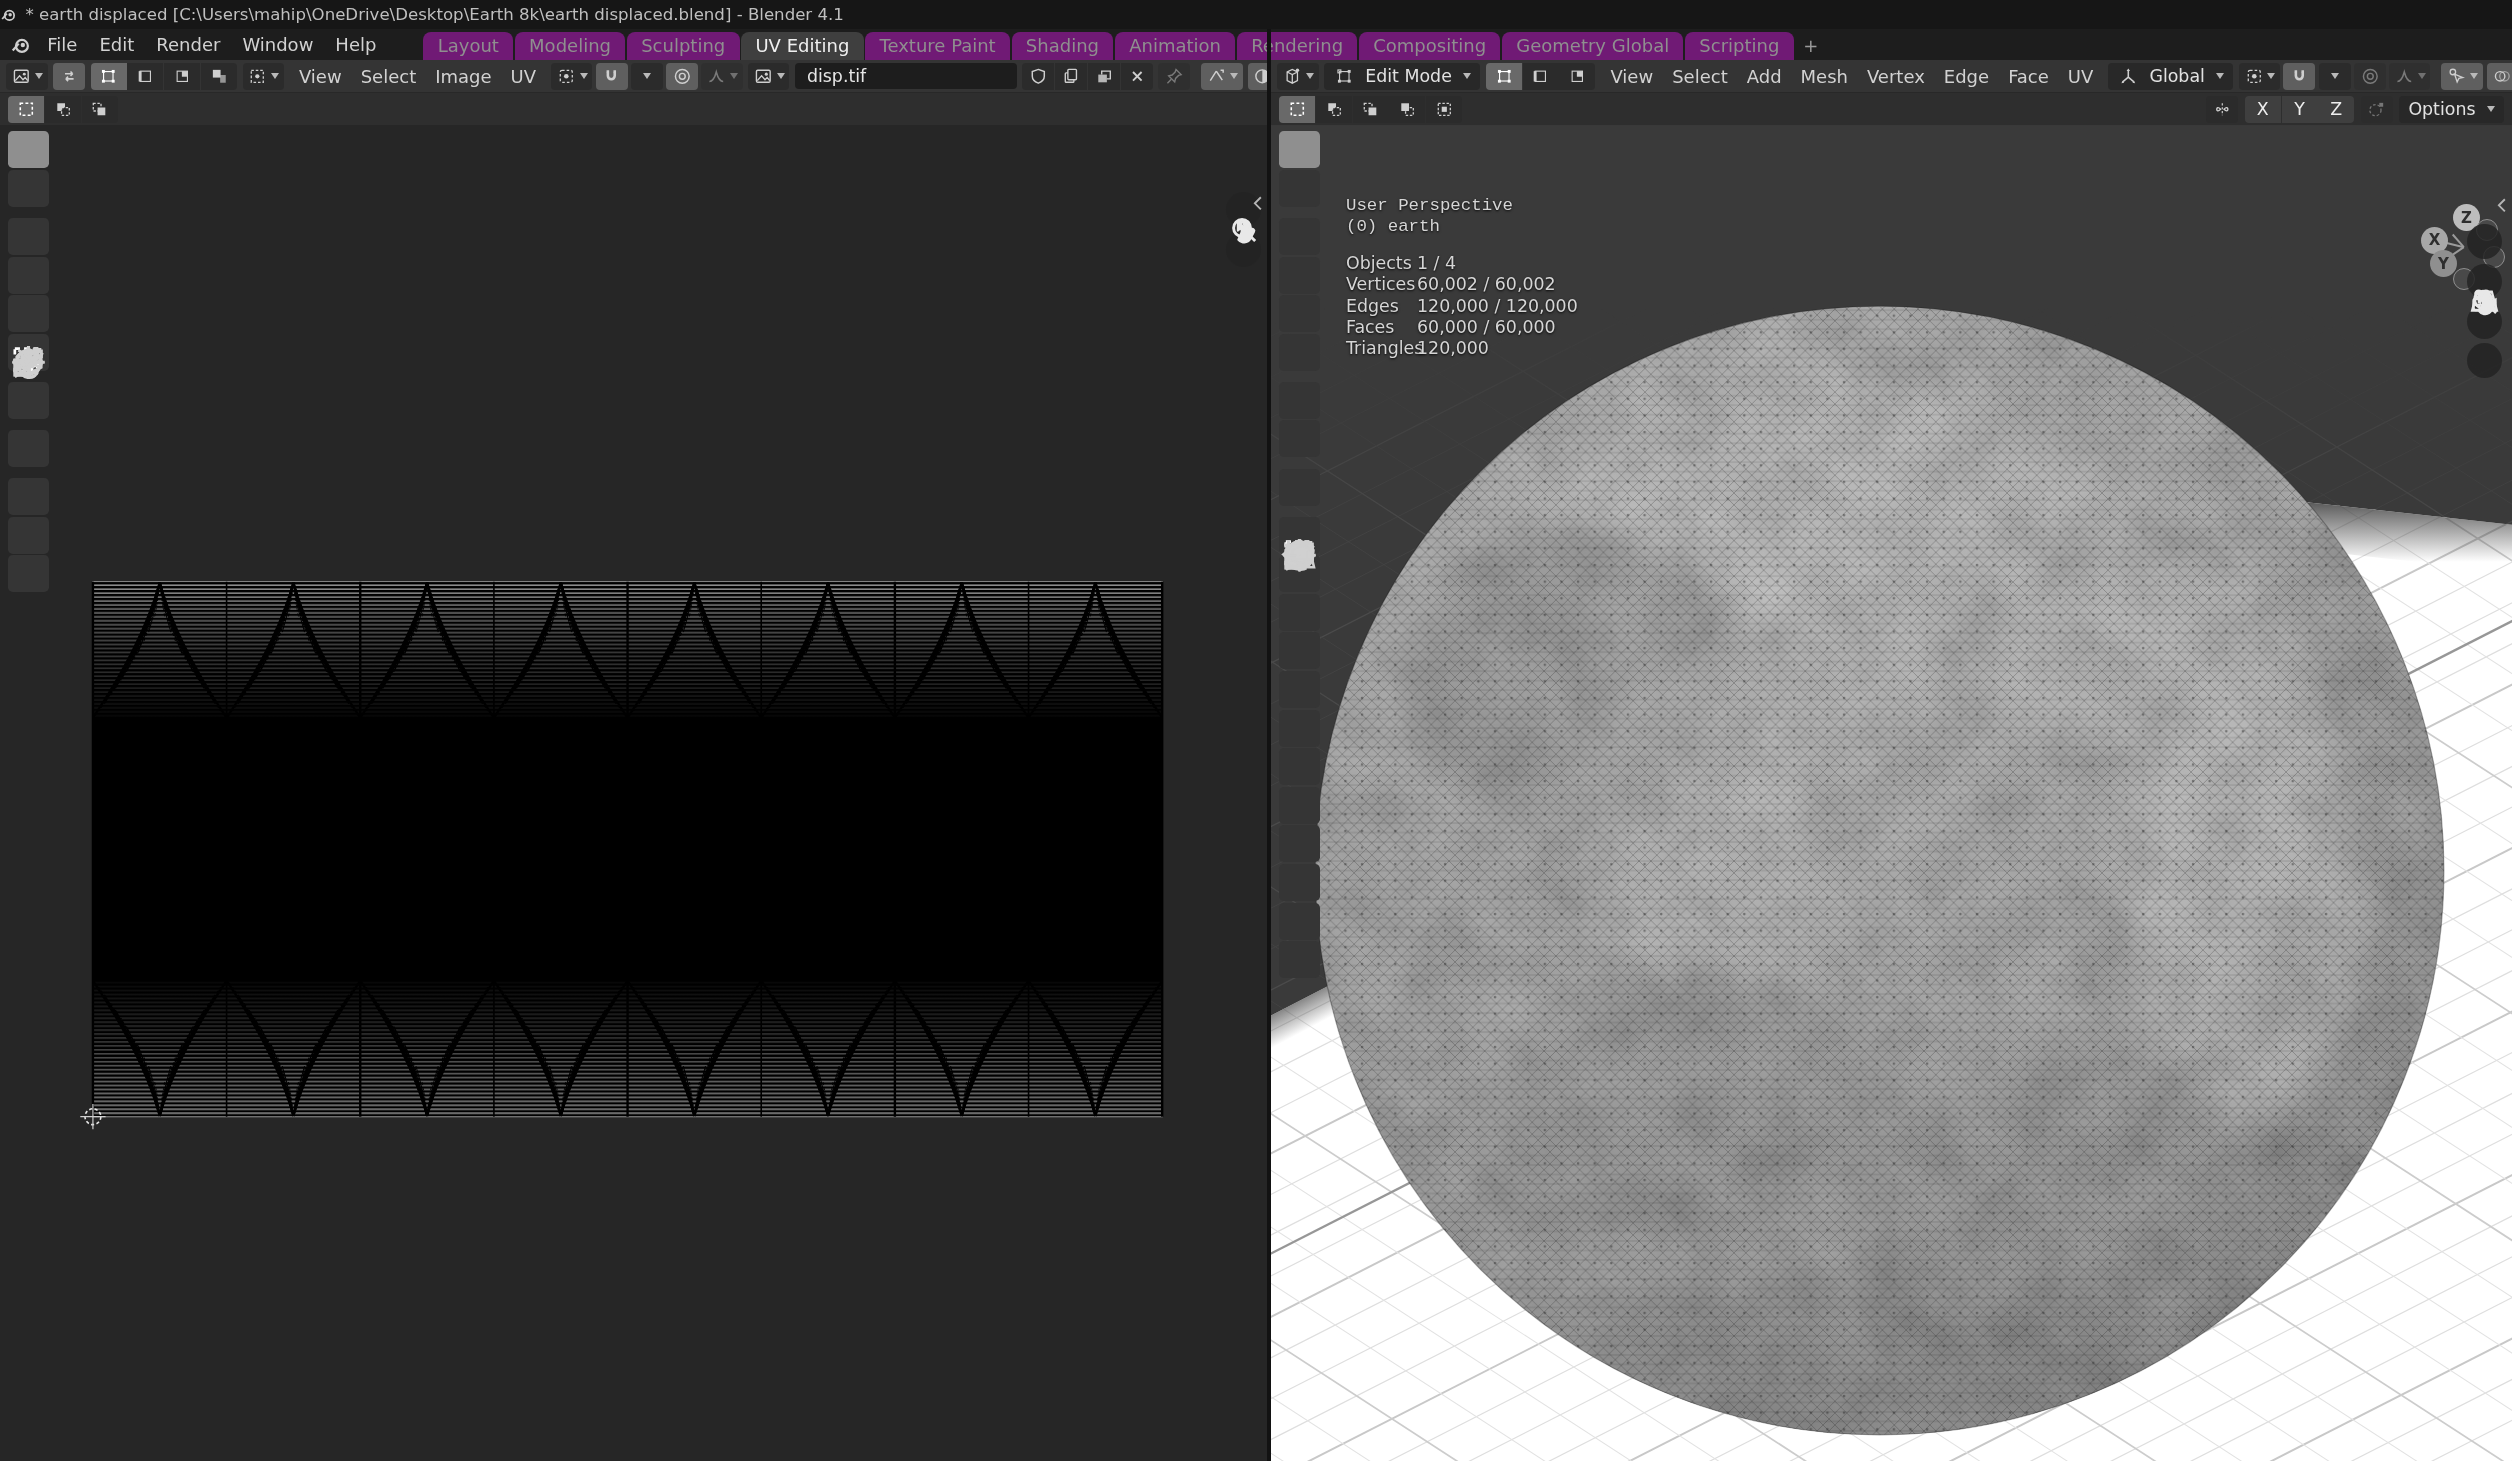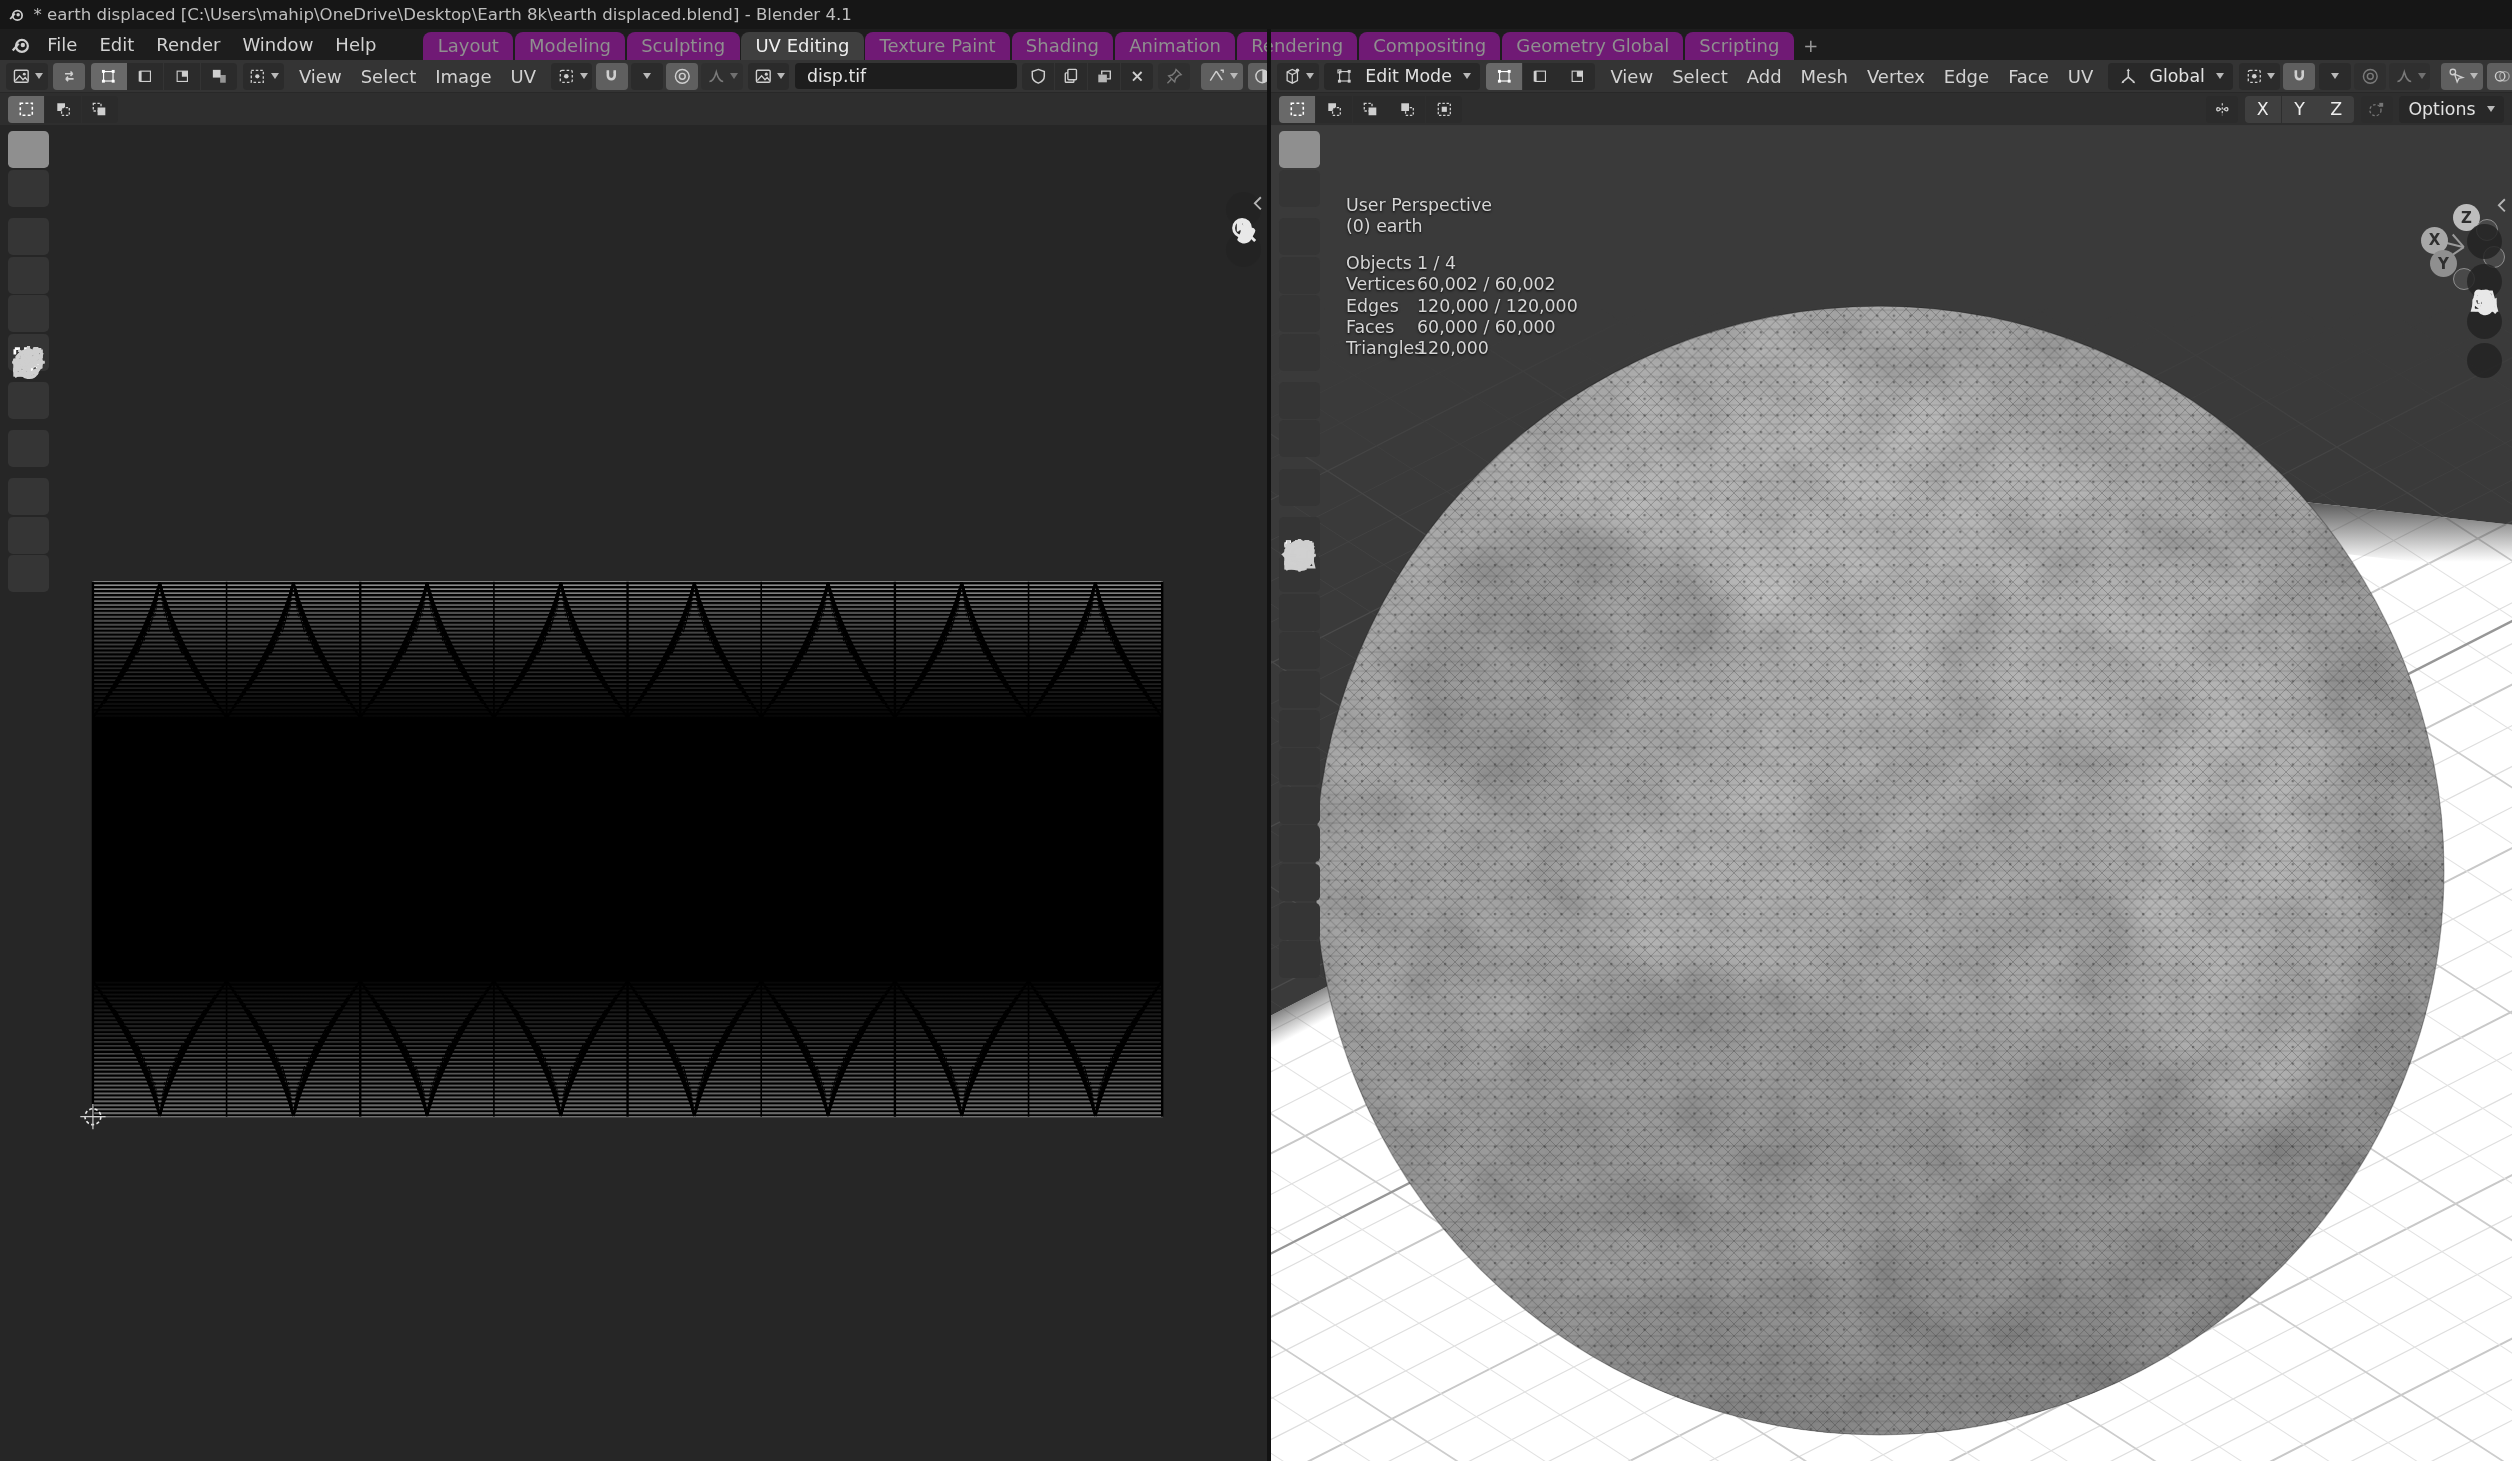--- a/index.html
+++ b/index.html
@@ -1,21 +1,21 @@
 <!DOCTYPE html>
 <html style="font-size:12.7px"><head>
 <meta charset="utf-8">
 <style>
   html,body{margin:0;padding:0;background:#1d1d1d;}
   #root{position:relative;width:2512px;height:1462px;overflow:hidden;
         font-family:"DejaVu Sans","Liberation Sans",sans-serif;color:#d2d2d2;
         -webkit-font-smoothing:antialiased;}
   
   .titlebar{position:absolute;left:0;top:0;width:100%;height:28.5px;background:#161616;
-            display:flex;align-items:center;gap:8px;padding-left:8px;box-sizing:border-box;}
+            display:flex;align-items:center;gap:8px;box-sizing:border-box;}
   .titlebar .title-text{font-size:16.6px;color:#bfbfbf;white-space:nowrap;}
   .menubar{position:absolute;left:0;top:28.5px;width:100%;height:32px;background:#1d1d1d;
            display:flex;align-items:flex-end;box-sizing:border-box;}
   .appmenus{display:flex;align-items:center;height:32px;}
   .menu-item{font-size:18px;color:#d2d2d2;padding:0 11px;line-height:32px;cursor:default;}
   .menubar .icn.logo{margin:0 4.8px 4.8px 9.5px;}
   .tabs{display:flex;align-items:flex-end;margin-left:36px;}
   .tab{font-size:18px;color:#8f8f8f;background:#701a75;padding:0 14.3px;height:28.5px;line-height:28.5px;
        border-radius:8px 8px 0 0;margin-right:1.6px;white-space:nowrap;}
   .tab.active{background:#3f3f3f;color:#f0f0f0;}
@@ -68,21 +68,21 @@
   .tgap{height:9.5px;}
   
   .fabs{position:absolute;display:flex;flex-direction:column;gap:4.8px;align-items:center;}
   .fab{width:35px;height:35px;border-radius:50%;background:rgba(35,35,35,.85);display:flex;
        align-items:center;justify-content:center;}
   .fab .icn{width:20.6px;height:20.6px;color:#e8e8e8;}
   .collapse{position:absolute;width:20.6px;height:28.5px;color:#b5b5b5;}
   
   .stats{position:absolute;left:75px;top:70px;font-size:17.4px;color:#d6d6d6;
          text-shadow:0 0.8px 2.4px rgba(0,0,0,.9);line-height:21.4px;}
-  .stats .hdr{display:block;}
+  .stats .hdr{display:block;font-family:Liberation Mono, monospace;}
   .stats .rows{margin-top:15px;}
   .stats .srow{display:flex;}
   .stats .srow .lbl{width:71px;}
   
   .gizmo{position:absolute;left:1123px;top:73px;width:119px;height:119px;}
   .gizmo .ball{position:absolute;width:27px;height:27px;border-radius:50%;display:flex;
                align-items:center;justify-content:center;font-size:15px;font-weight:bold;color:#2e2e2e;}
   .gizmo .minus{width:22px;height:22px;background:rgba(120,120,120,.25);border:1.6px solid #8f8f8f;
                 box-sizing:border-box;}
   .xyzbtn{height:27px;width:36px;background:#3f3f3f;display:flex;align-items:center;

